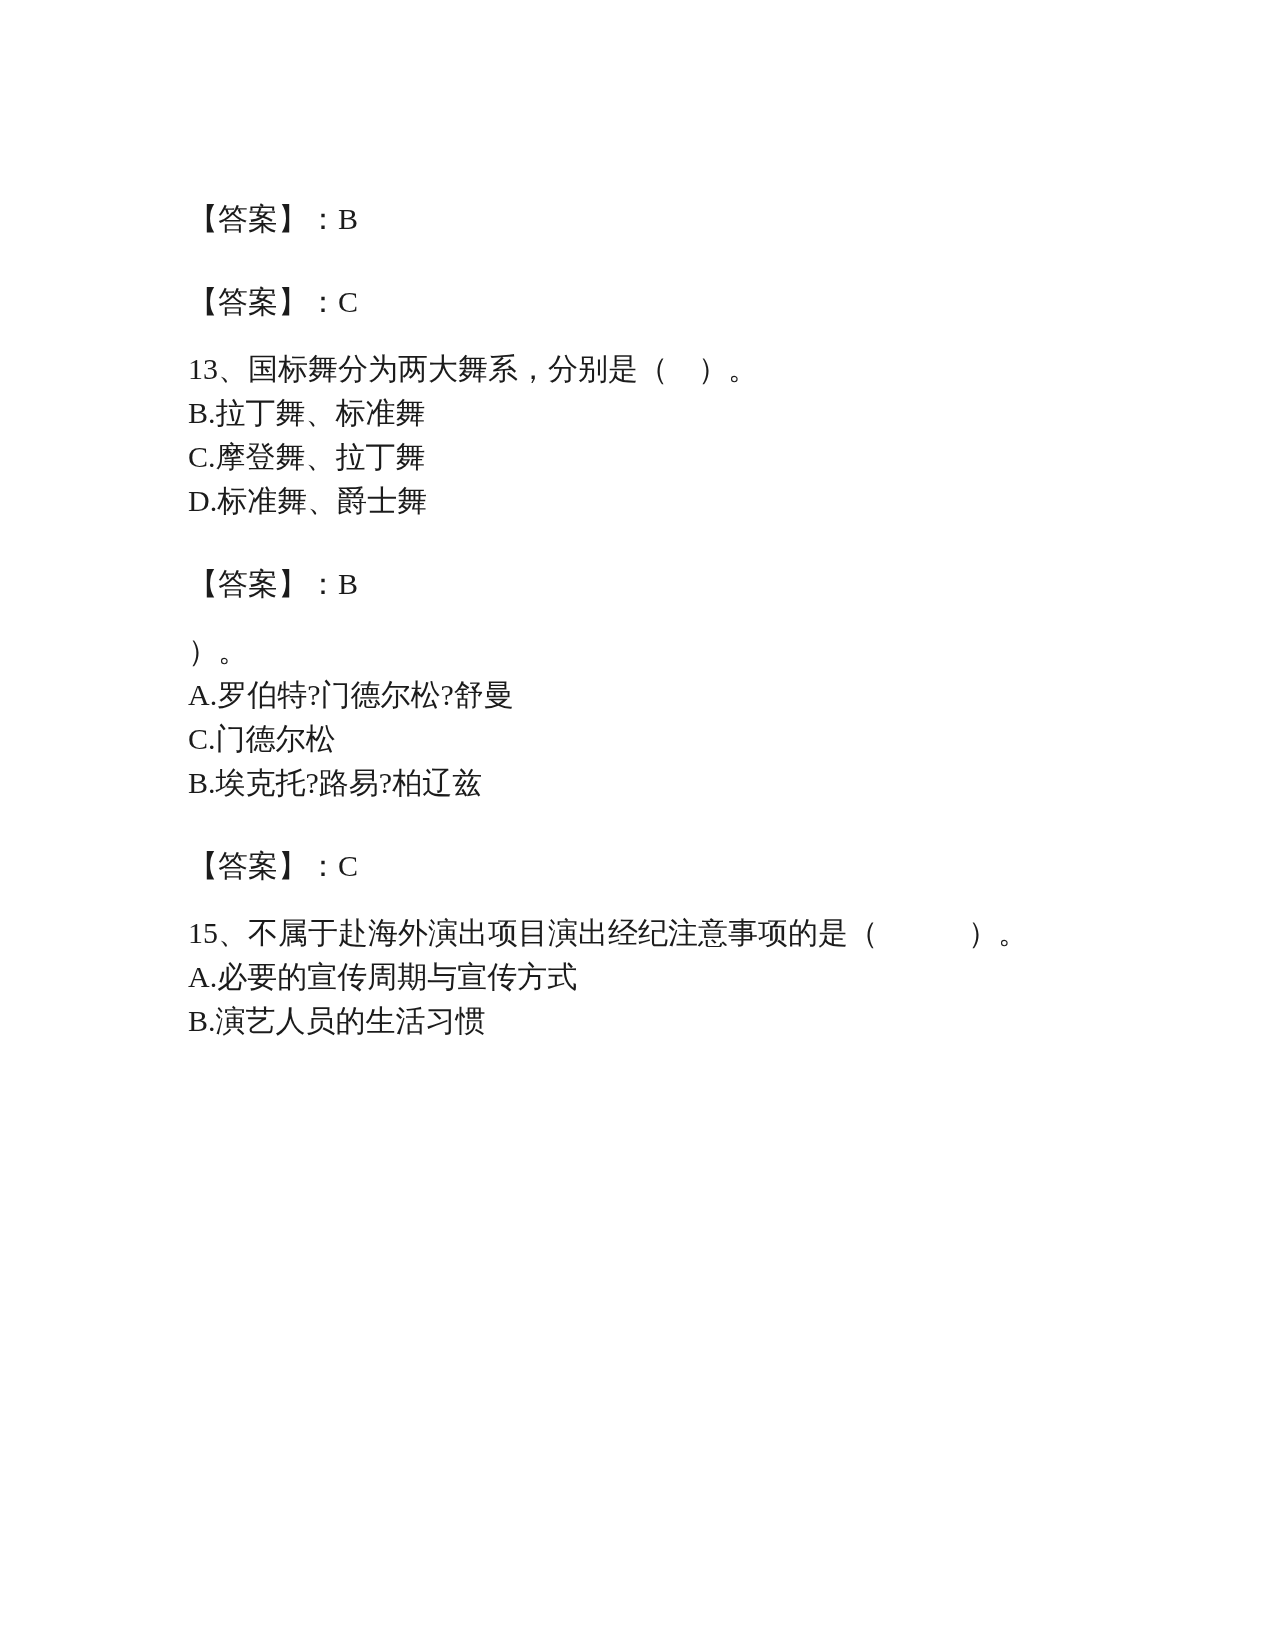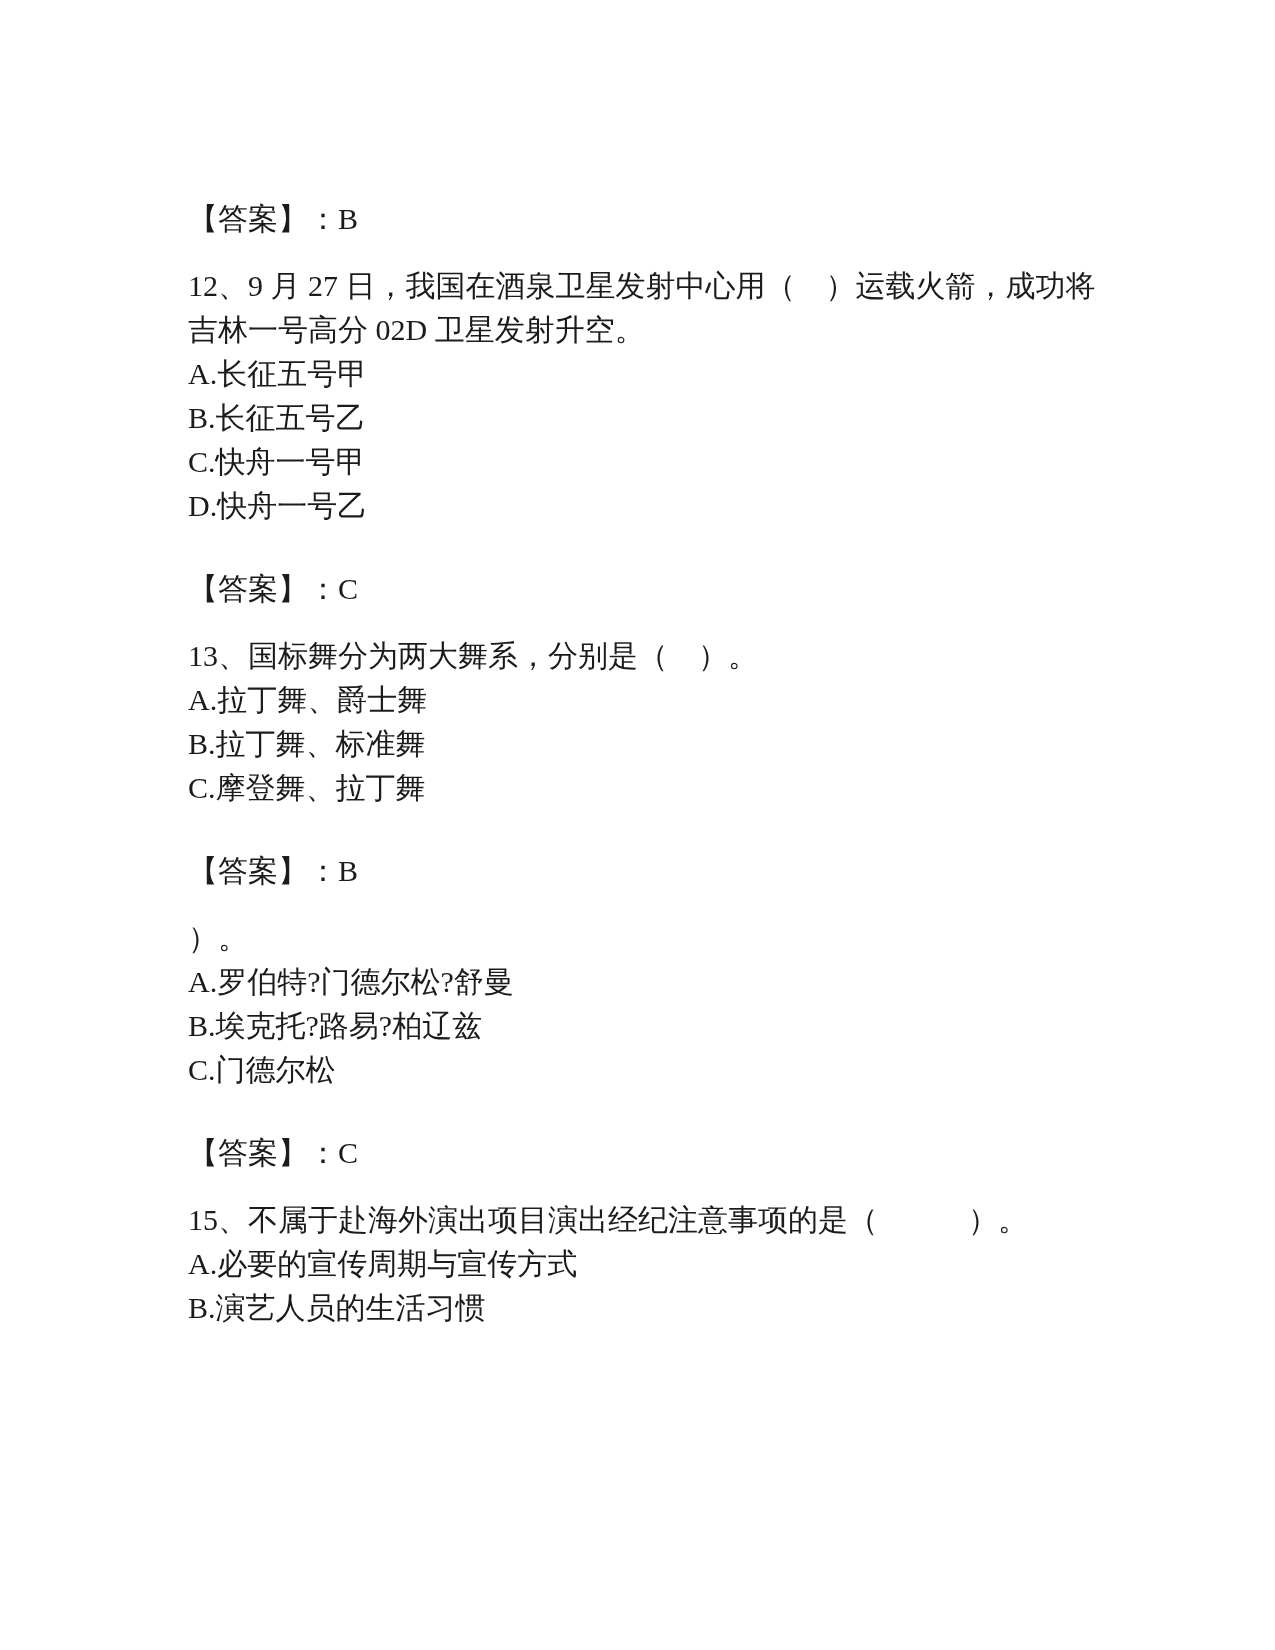--- a/index.html
+++ b/index.html
@@ -38,43 +38,35 @@
   .option { }
 </style>
 </head>
 <body>
 
 <div class="page">
   <div class="content">
 
     <p class="line answer">【答案】：B</p>
 
-    <section class="question">
-      <p class="line qline">12、9 月 27 日，我国在酒泉卫星发射中心用（　）运载火箭，成功将</p>
-      <p class="line qline">吉林一号高分 02D 卫星发射升空。</p>
-      <p class="line option">A.长征五号甲</p>
-      <p class="line option">B.长征五号乙</p>
-      <p class="line option">C.快舟一号甲</p>
-      <p class="line option">D.快舟一号乙</p>
-    </section>
     <p class="line answer">【答案】：C</p>
 
     <section class="question">
       <p class="line qline">13、国标舞分为两大舞系，分别是（　）。</p>
-      <p class="line option">A.拉丁舞、爵士舞</p>
       <p class="line option">B.拉丁舞、标准舞</p>
       <p class="line option">C.摩登舞、拉丁舞</p>
+      <p class="line option">D.标准舞、爵士舞</p>
     </section>
     <p class="line answer">【答案】：B</p>
 
     <section class="question">
       <p class="line qline">）。</p>
       <p class="line option">A.罗伯特?门德尔松?舒曼</p>
+      <p class="line option">C.门德尔松</p>
       <p class="line option">B.埃克托?路易?柏辽兹</p>
-      <p class="line option">C.门德尔松</p>
     </section>
     <p class="line answer">【答案】：C</p>
 
     <section class="question">
       <p class="line qline">15、不属于赴海外演出项目演出经纪注意事项的是（　　　）。</p>
       <p class="line option">A.必要的宣传周期与宣传方式</p>
       <p class="line option">B.演艺人员的生活习惯</p>
     </section>
 
   </div>

